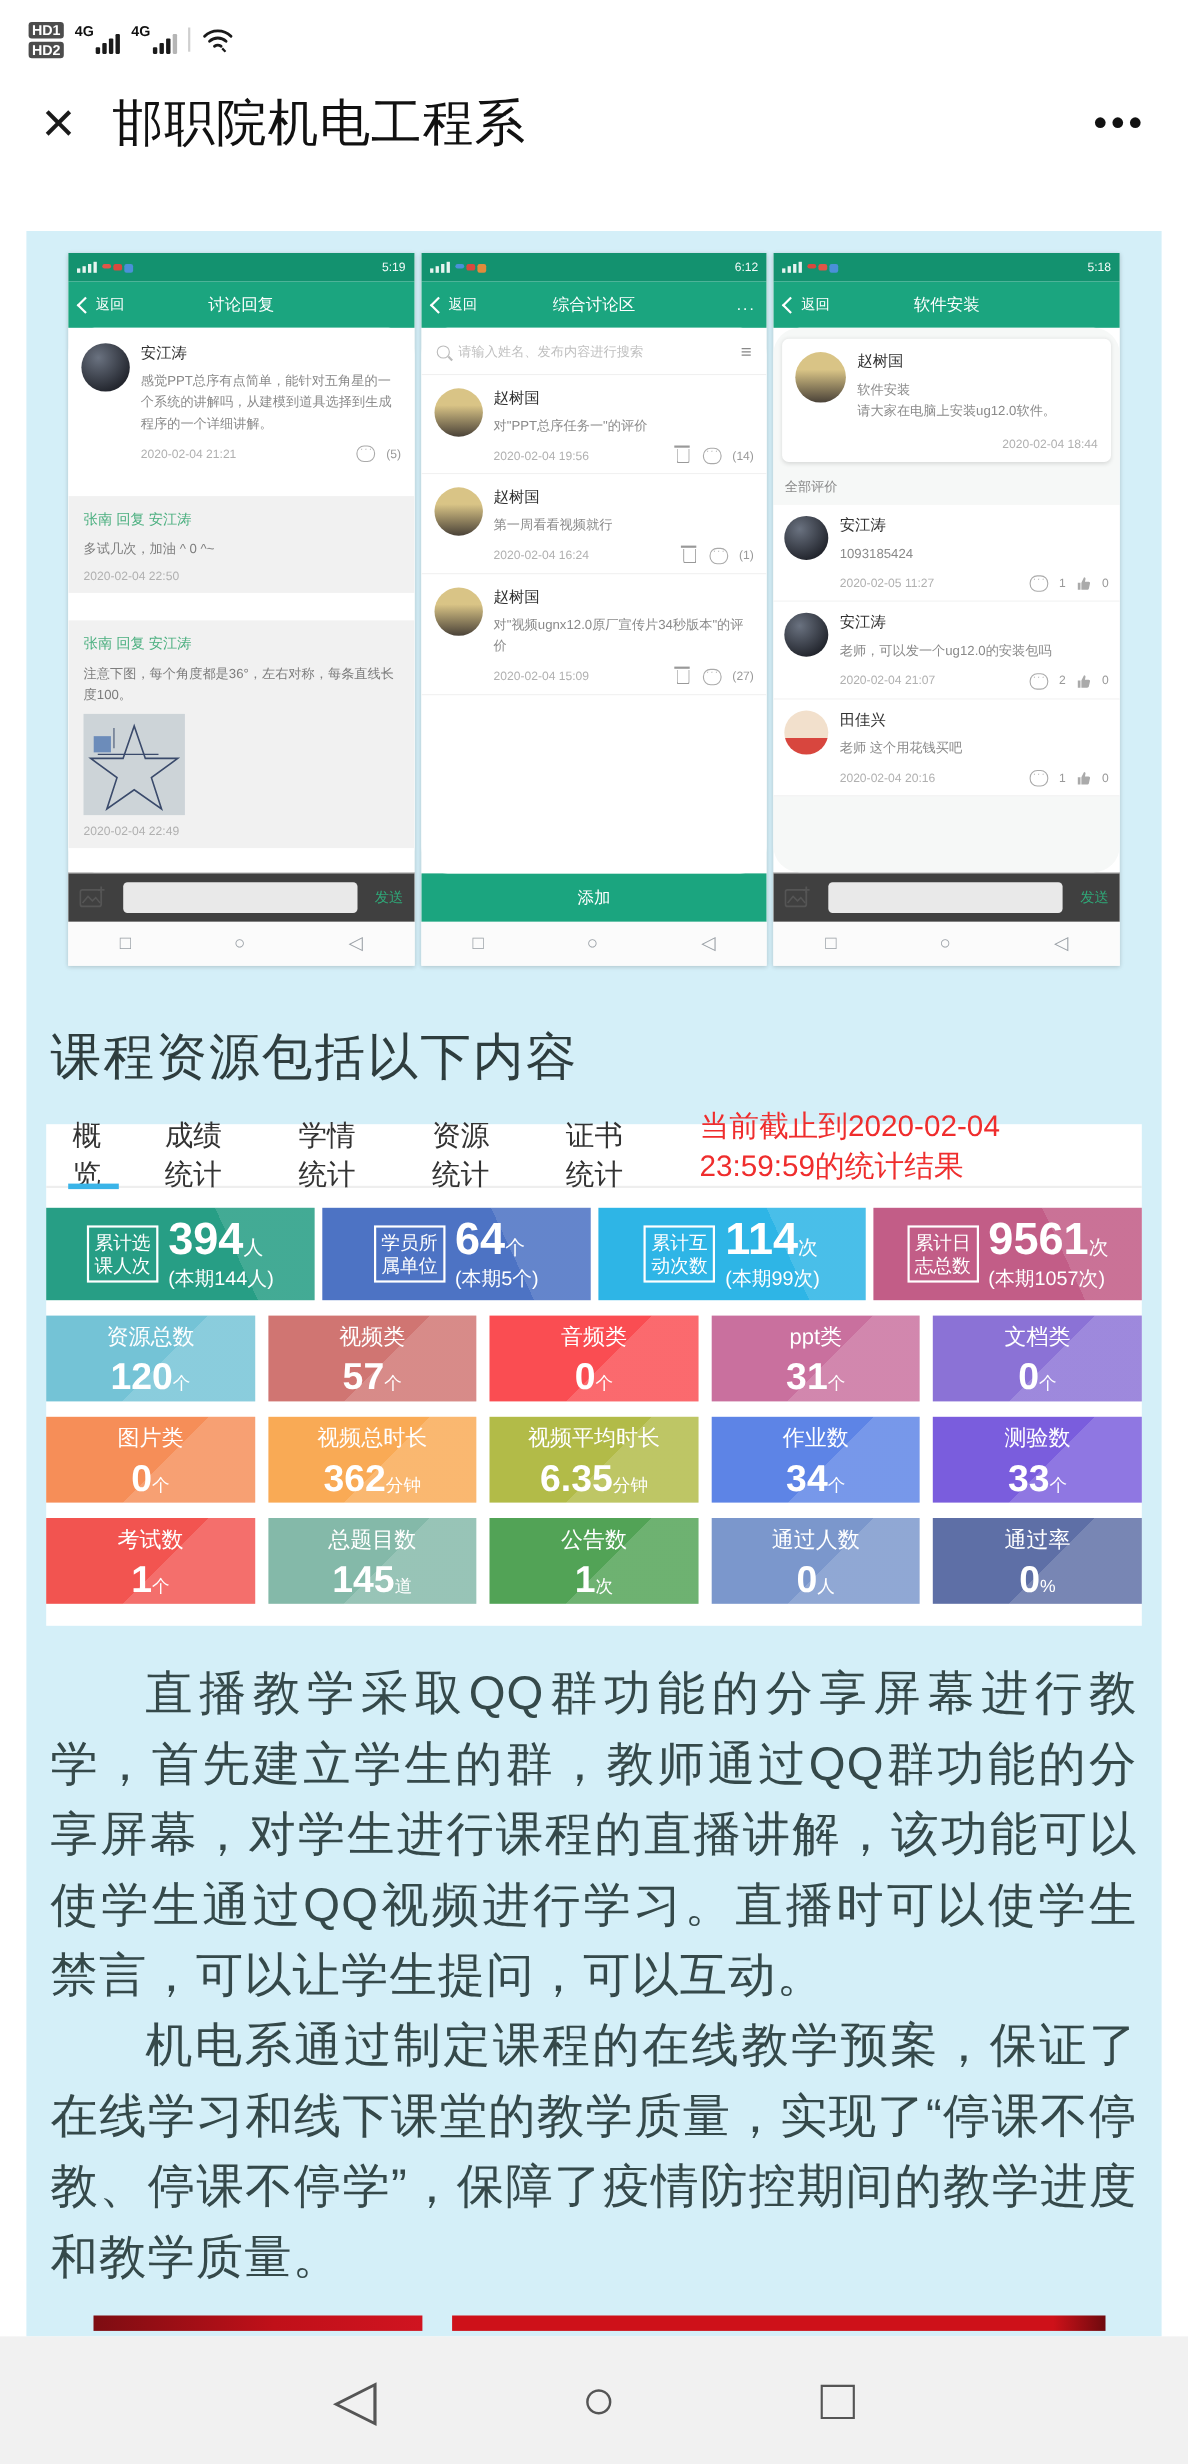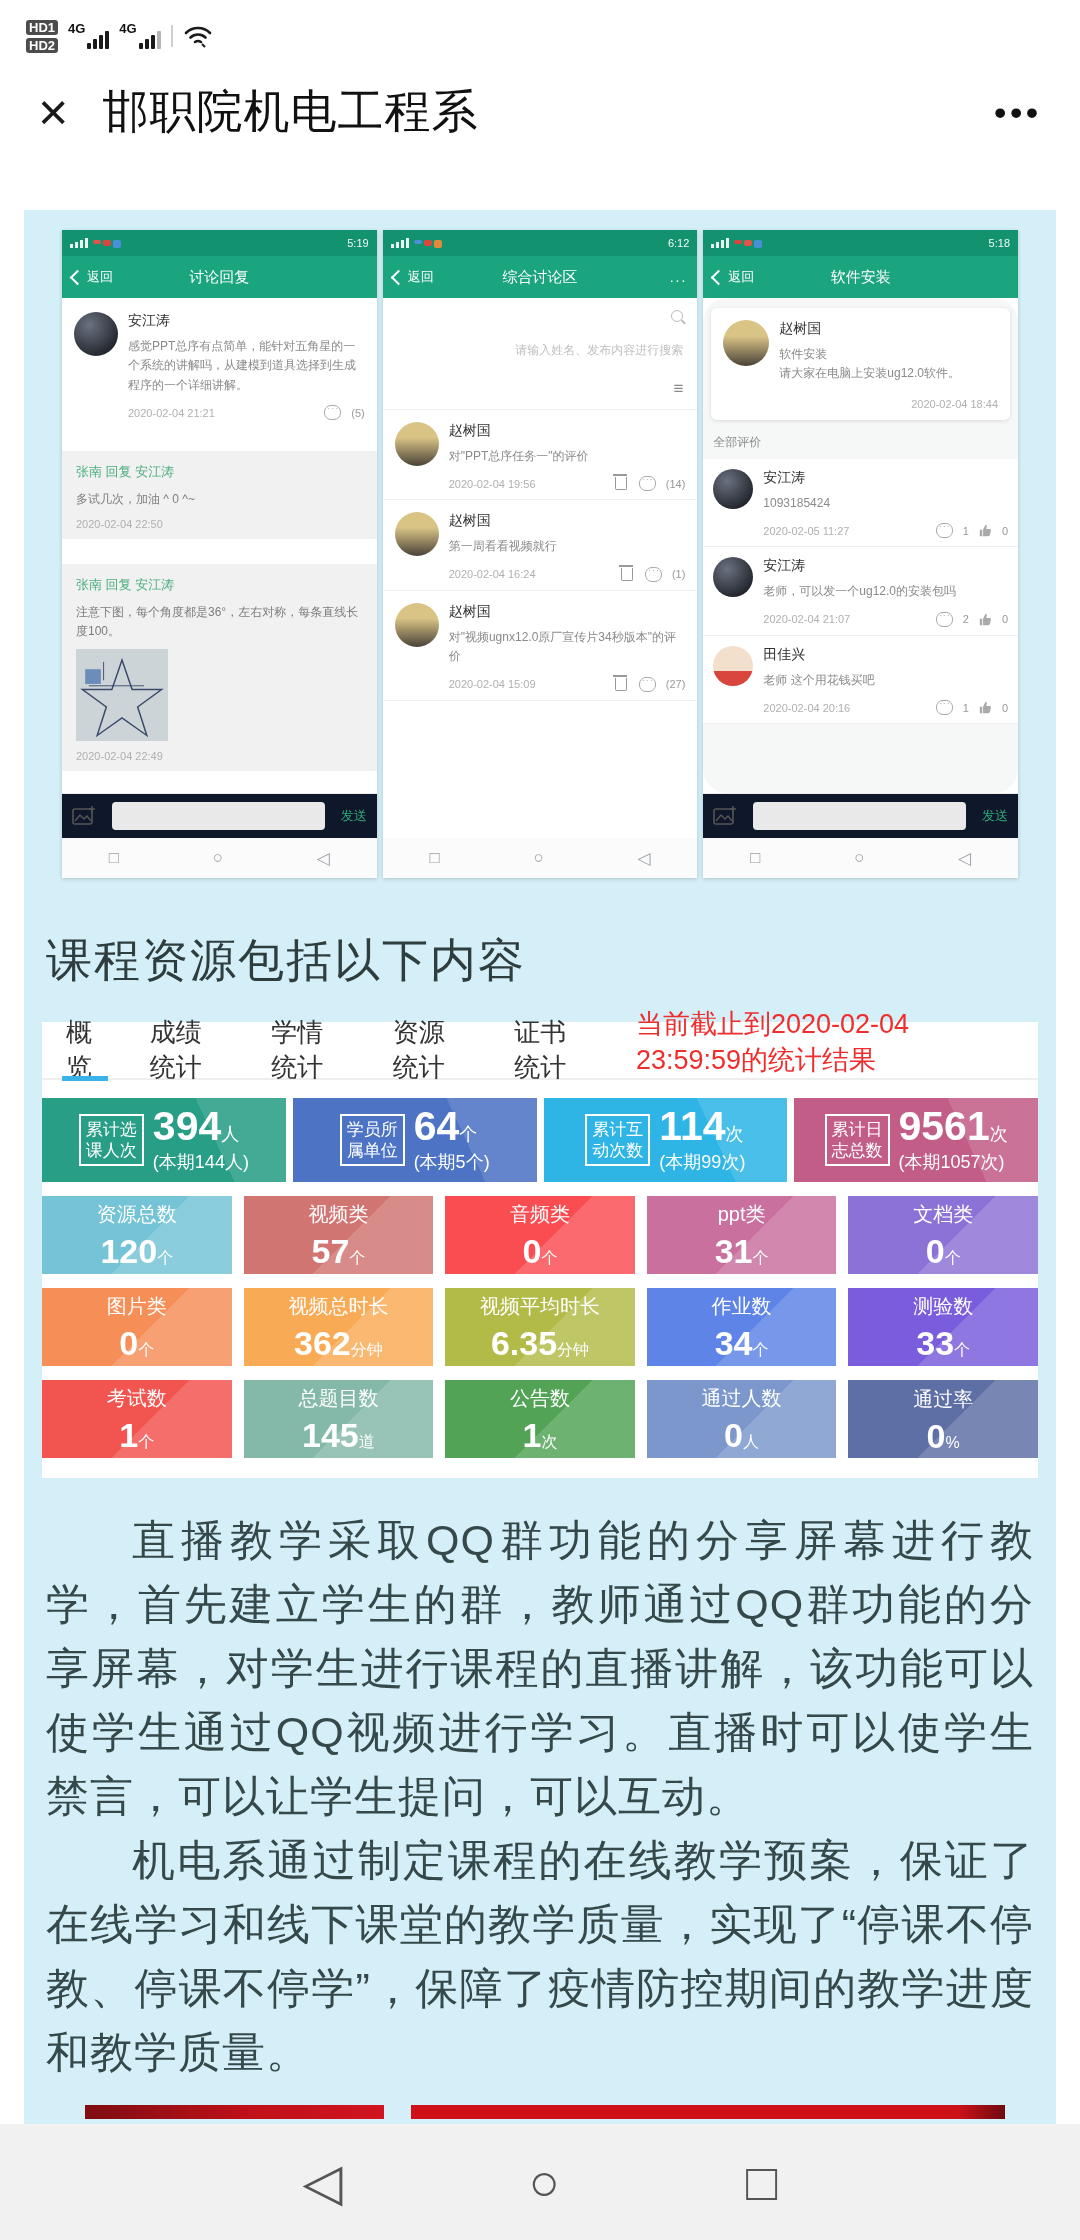--- a/index.html
+++ b/index.html
@@ -44,21 +44,21 @@
   .appdots{display:flex;gap:2px;margin-left:3px;}
   .appdots i{width:8px;height:8px;border-radius:2px;display:block;}
   .mtime{color:rgba(255,255,255,.95);font-size:11px;}
   .mheader{height:42px;background:#1ba57f;color:#fff;display:flex;align-items:center;padding:0 10px;position:relative;flex-shrink:0;}
   .backw{display:flex;align-items:center;gap:4px;font-size:13px;color:#fff;}
   .chev{width:9px;height:9px;border-left:2px solid #fff;border-bottom:2px solid #fff;transform:rotate(45deg);display:inline-block;}
   .mtitle{position:absolute;left:0;right:0;text-align:center;font-size:15px;}
   .mmore{position:absolute;right:10px;font-size:14px;letter-spacing:2px;}
   .mbody{flex:1;overflow:hidden;background:#fff;position:relative;border-radius:24px;}
   .mbody.gray{background:#f6f8f7;}
-  .minput{height:44px;border-top:1px solid #ececec;display:flex;align-items:center;gap:16px;padding:0 10px;background:#0f172a;flex-shrink:0;}
+  .minput{height:44px;border-top:1px solid #ececec;display:flex;align-items:center;gap:16px;padding:0 10px;background:#404040;flex-shrink:0;}
   .pill{flex:1;height:28px;background:#e9e9e9;border-radius:4px;}
   .sendtxt{font-size:13px;color:#2fa878;}
   .maddbar{height:44px;background:#1ba57f;color:#fff;display:flex;align-items:center;justify-content:center;font-size:15px;flex-shrink:0;}
   .mnav{height:40px;background:#fbfbfb;display:flex;align-items:center;justify-content:space-around;color:#9aa0a6;font-size:17px;flex-shrink:0;}
 
   
   .avatar{border-radius:50%;flex-shrink:0;}
   .av-dark{background:radial-gradient(circle at 35% 30%,#6a7280,#23262e 75%);}
   .av-blond{background:linear-gradient(180deg,#d9c486 35%,#4a4238);}
   .av-cartoon{background:linear-gradient(180deg,#f2e0cc 62%,#d8463e 62%);}
@@ -70,21 +70,21 @@
   .cright{display:flex;align-items:center;gap:10px;font-size:11px;color:#999;}
   .bubble{width:15px;height:13px;border:1px solid #aaa;border-radius:7px;display:inline-block;position:relative;}
   .bubble:after{content:"\00b7\00b7\00b7";position:absolute;top:-3px;left:2px;font-size:9px;color:#aaa;letter-spacing:1px;}
   .trash{width:10px;height:12px;border:1px solid #999;border-top:none;border-radius:0 0 2px 2px;display:inline-block;position:relative;margin-right:2px;}
   .trash:before{content:"";position:absolute;top:-3px;left:-3px;width:14px;height:2px;background:#999;}
   .reply{background:#f1f1f1;padding:10px 14px 9px;margin-top:25px;}
   .rtitle{font-size:13px;color:#4aaf7f;margin:2px 0 9px;}
   .rtext{font-size:12px;color:#7d7d7d;line-height:1.55;}
   .rdate{font-size:11px;color:#b0b0b0;margin-top:9px;}
   .sketch{width:92px;height:92px;background:#cfd6da;margin:9px 0 4px;display:block;}
-  .searchrow{display:flex;align-items:flex-end;gap:20px;padding:12px 14px 10px;border-bottom:1px solid #f0f0f0;flex-direction:column;}
+  .searchrow{display:flex;align-items:center;gap:8px;padding:12px 14px 10px;border-bottom:1px solid #f0f0f0;}
   .mag{width:10px;height:10px;border:1.5px solid #bbb;border-radius:50%;position:relative;flex-shrink:0;}
   .mag:after{content:"";position:absolute;width:5px;height:1.5px;background:#bbb;right:-4px;bottom:-1px;transform:rotate(45deg);}
   .phtext{font-size:12px;color:#c0c0c0;flex:1;}
   .hamb{font-size:17px;color:#888;}
   .fpost{display:flex;gap:10px;padding:12px 12px 8px;border-bottom:1px solid #f1f1f1;}
   .scard{background:#fff;border-radius:6px;box-shadow:0 1px 4px rgba(0,0,0,.12);margin:10px 8px 12px;padding:12px 12px 10px;}
   .scard .head{display:flex;gap:10px;}
   .sdate{font-size:11px;color:#b0b0b0;text-align:right;margin-top:14px;}
   .alllabel{font-size:12px;color:#8a8a8a;padding:2px 10px 8px;}
   .cmt{display:flex;gap:10px;padding:10px 10px 8px;background:#fff;border-bottom:1px solid #efefef;}
@@ -318,20 +318,21 @@
                 <span class="pdate">2020-02-04 15:09</span>
                 <span class="cright">
                     <i class="trash"></i>
                     <i class="bubble"></i>
                     <span>(27)</span>
                   </span>
               </div>
             </div>
           </div>
         </div>
+        <div class="maddbar">添加</div>
         <div class="mnav">
           <span>□</span>
           <span>○</span>
           <span>◁</span>
         </div>
       </div>
 
       <div class="mini">
         <div class="mstatus">
           <span class="mics">

